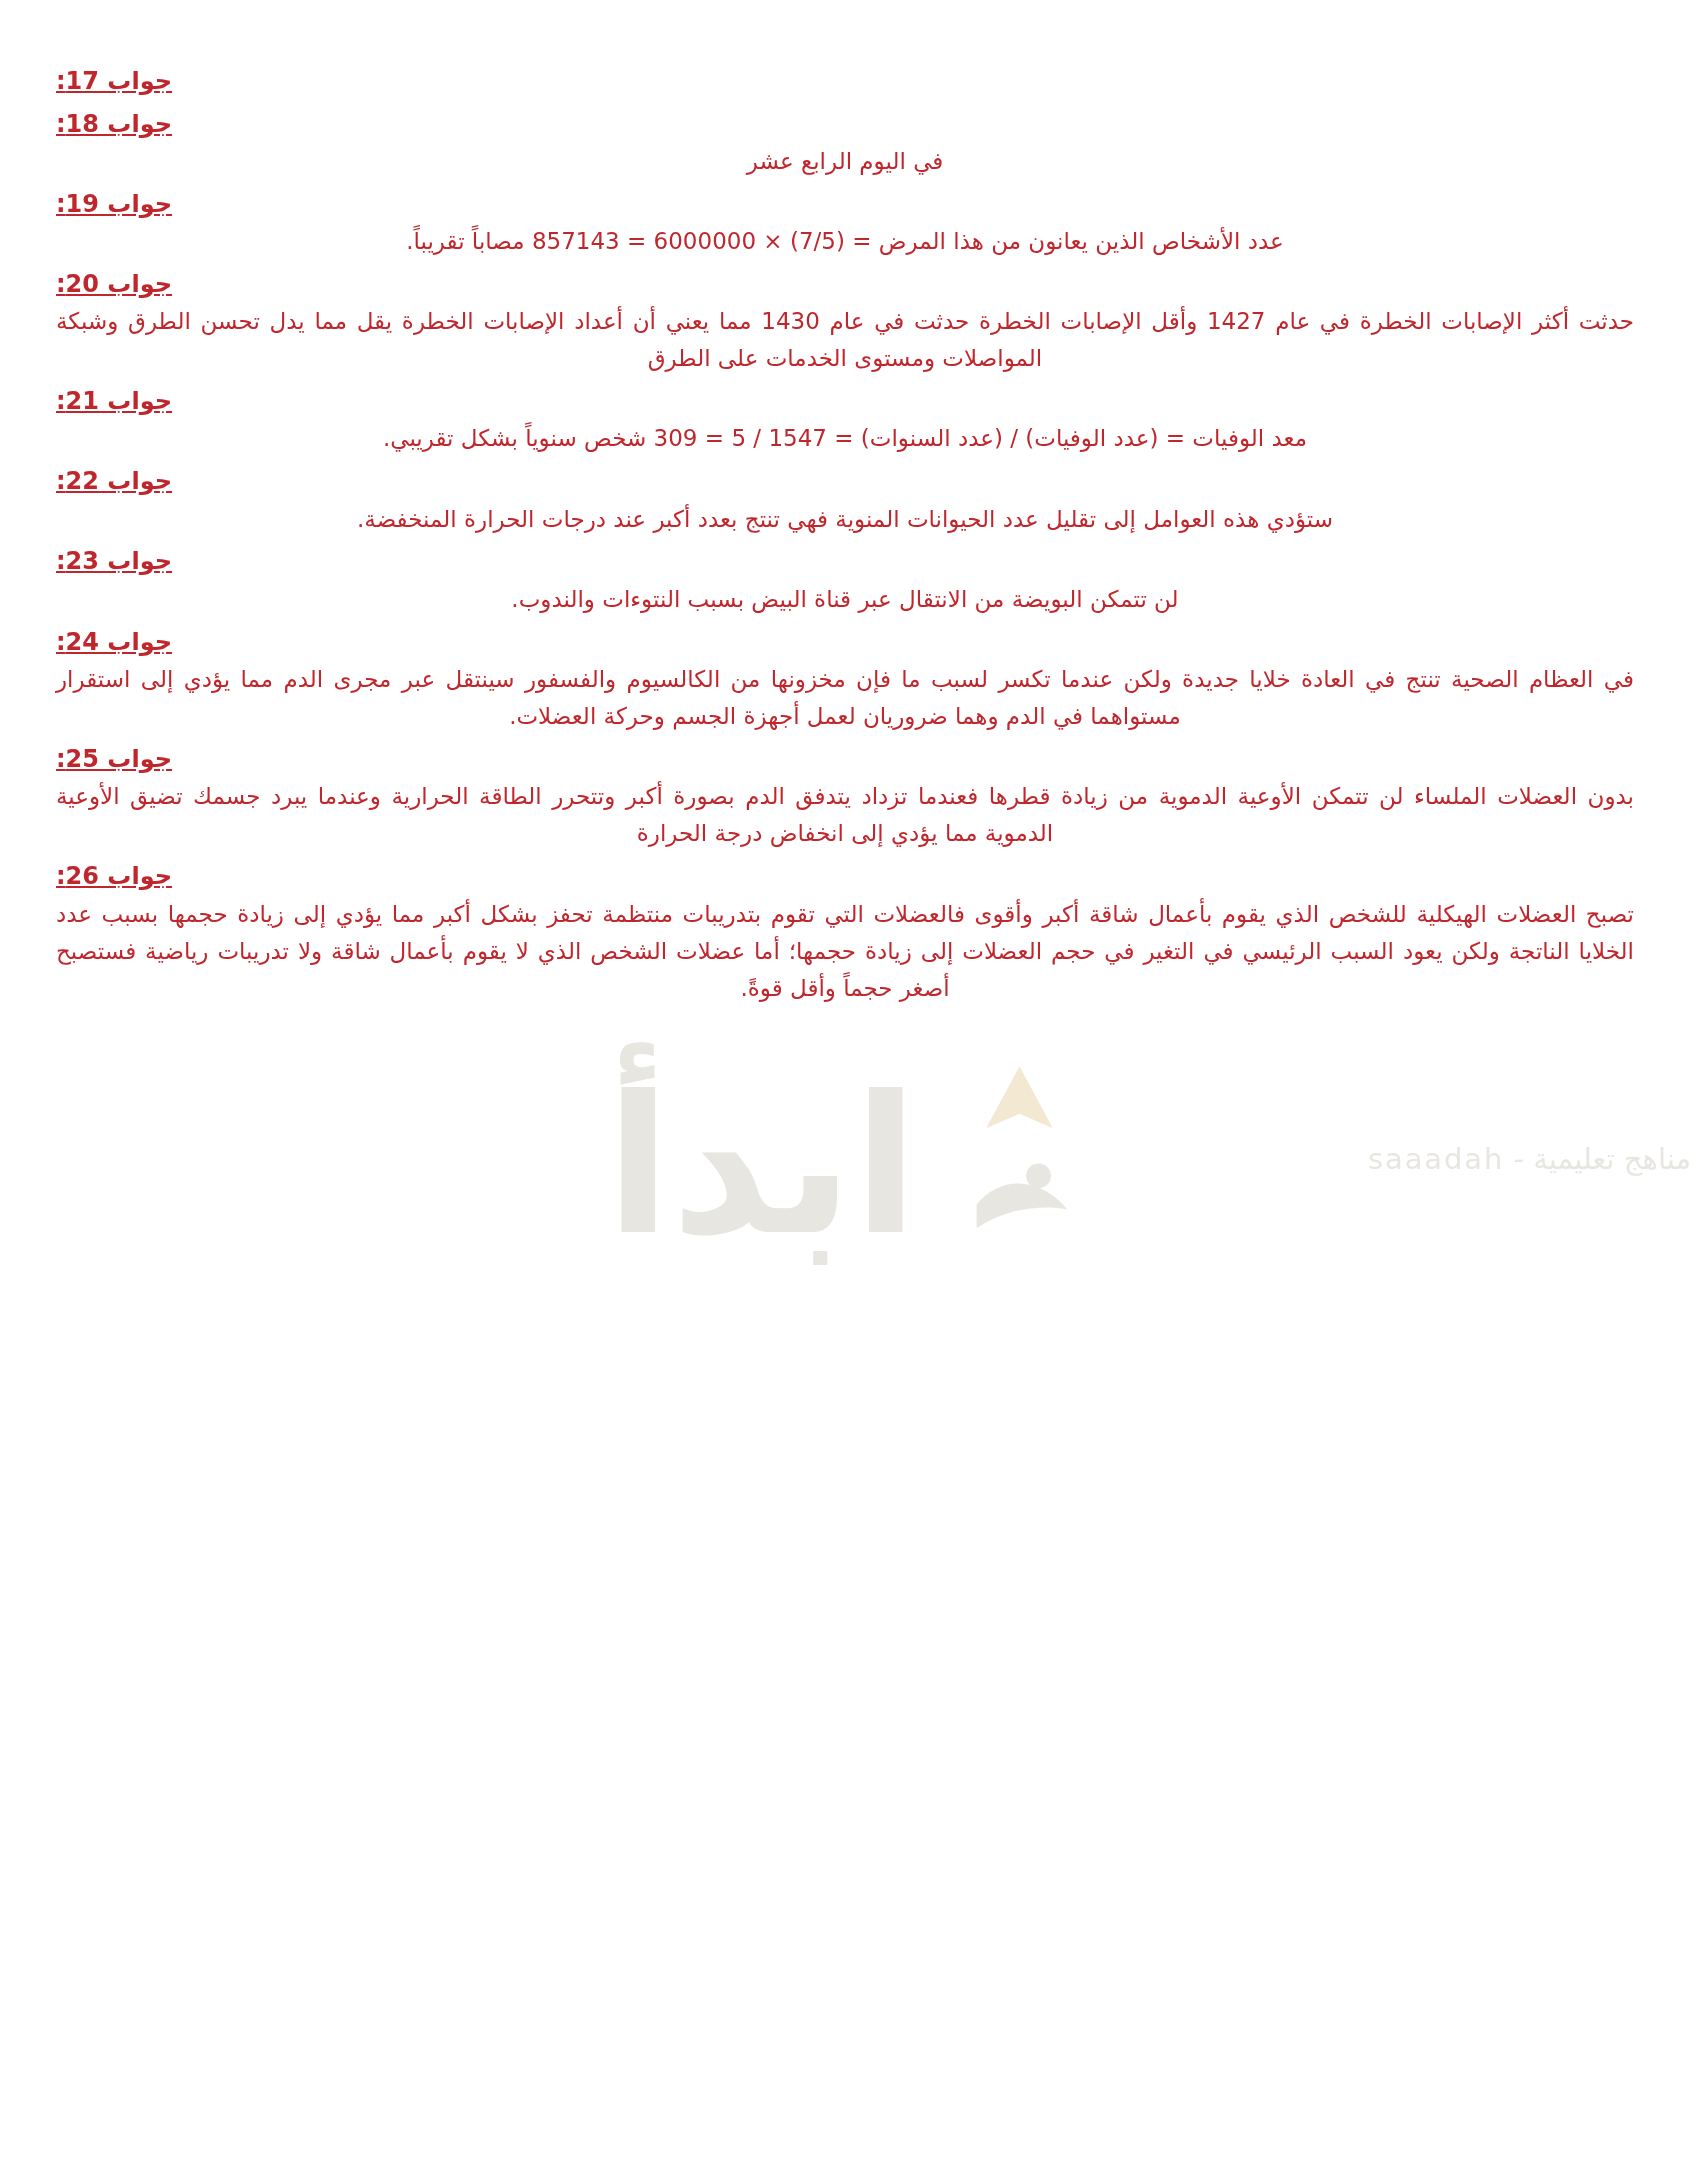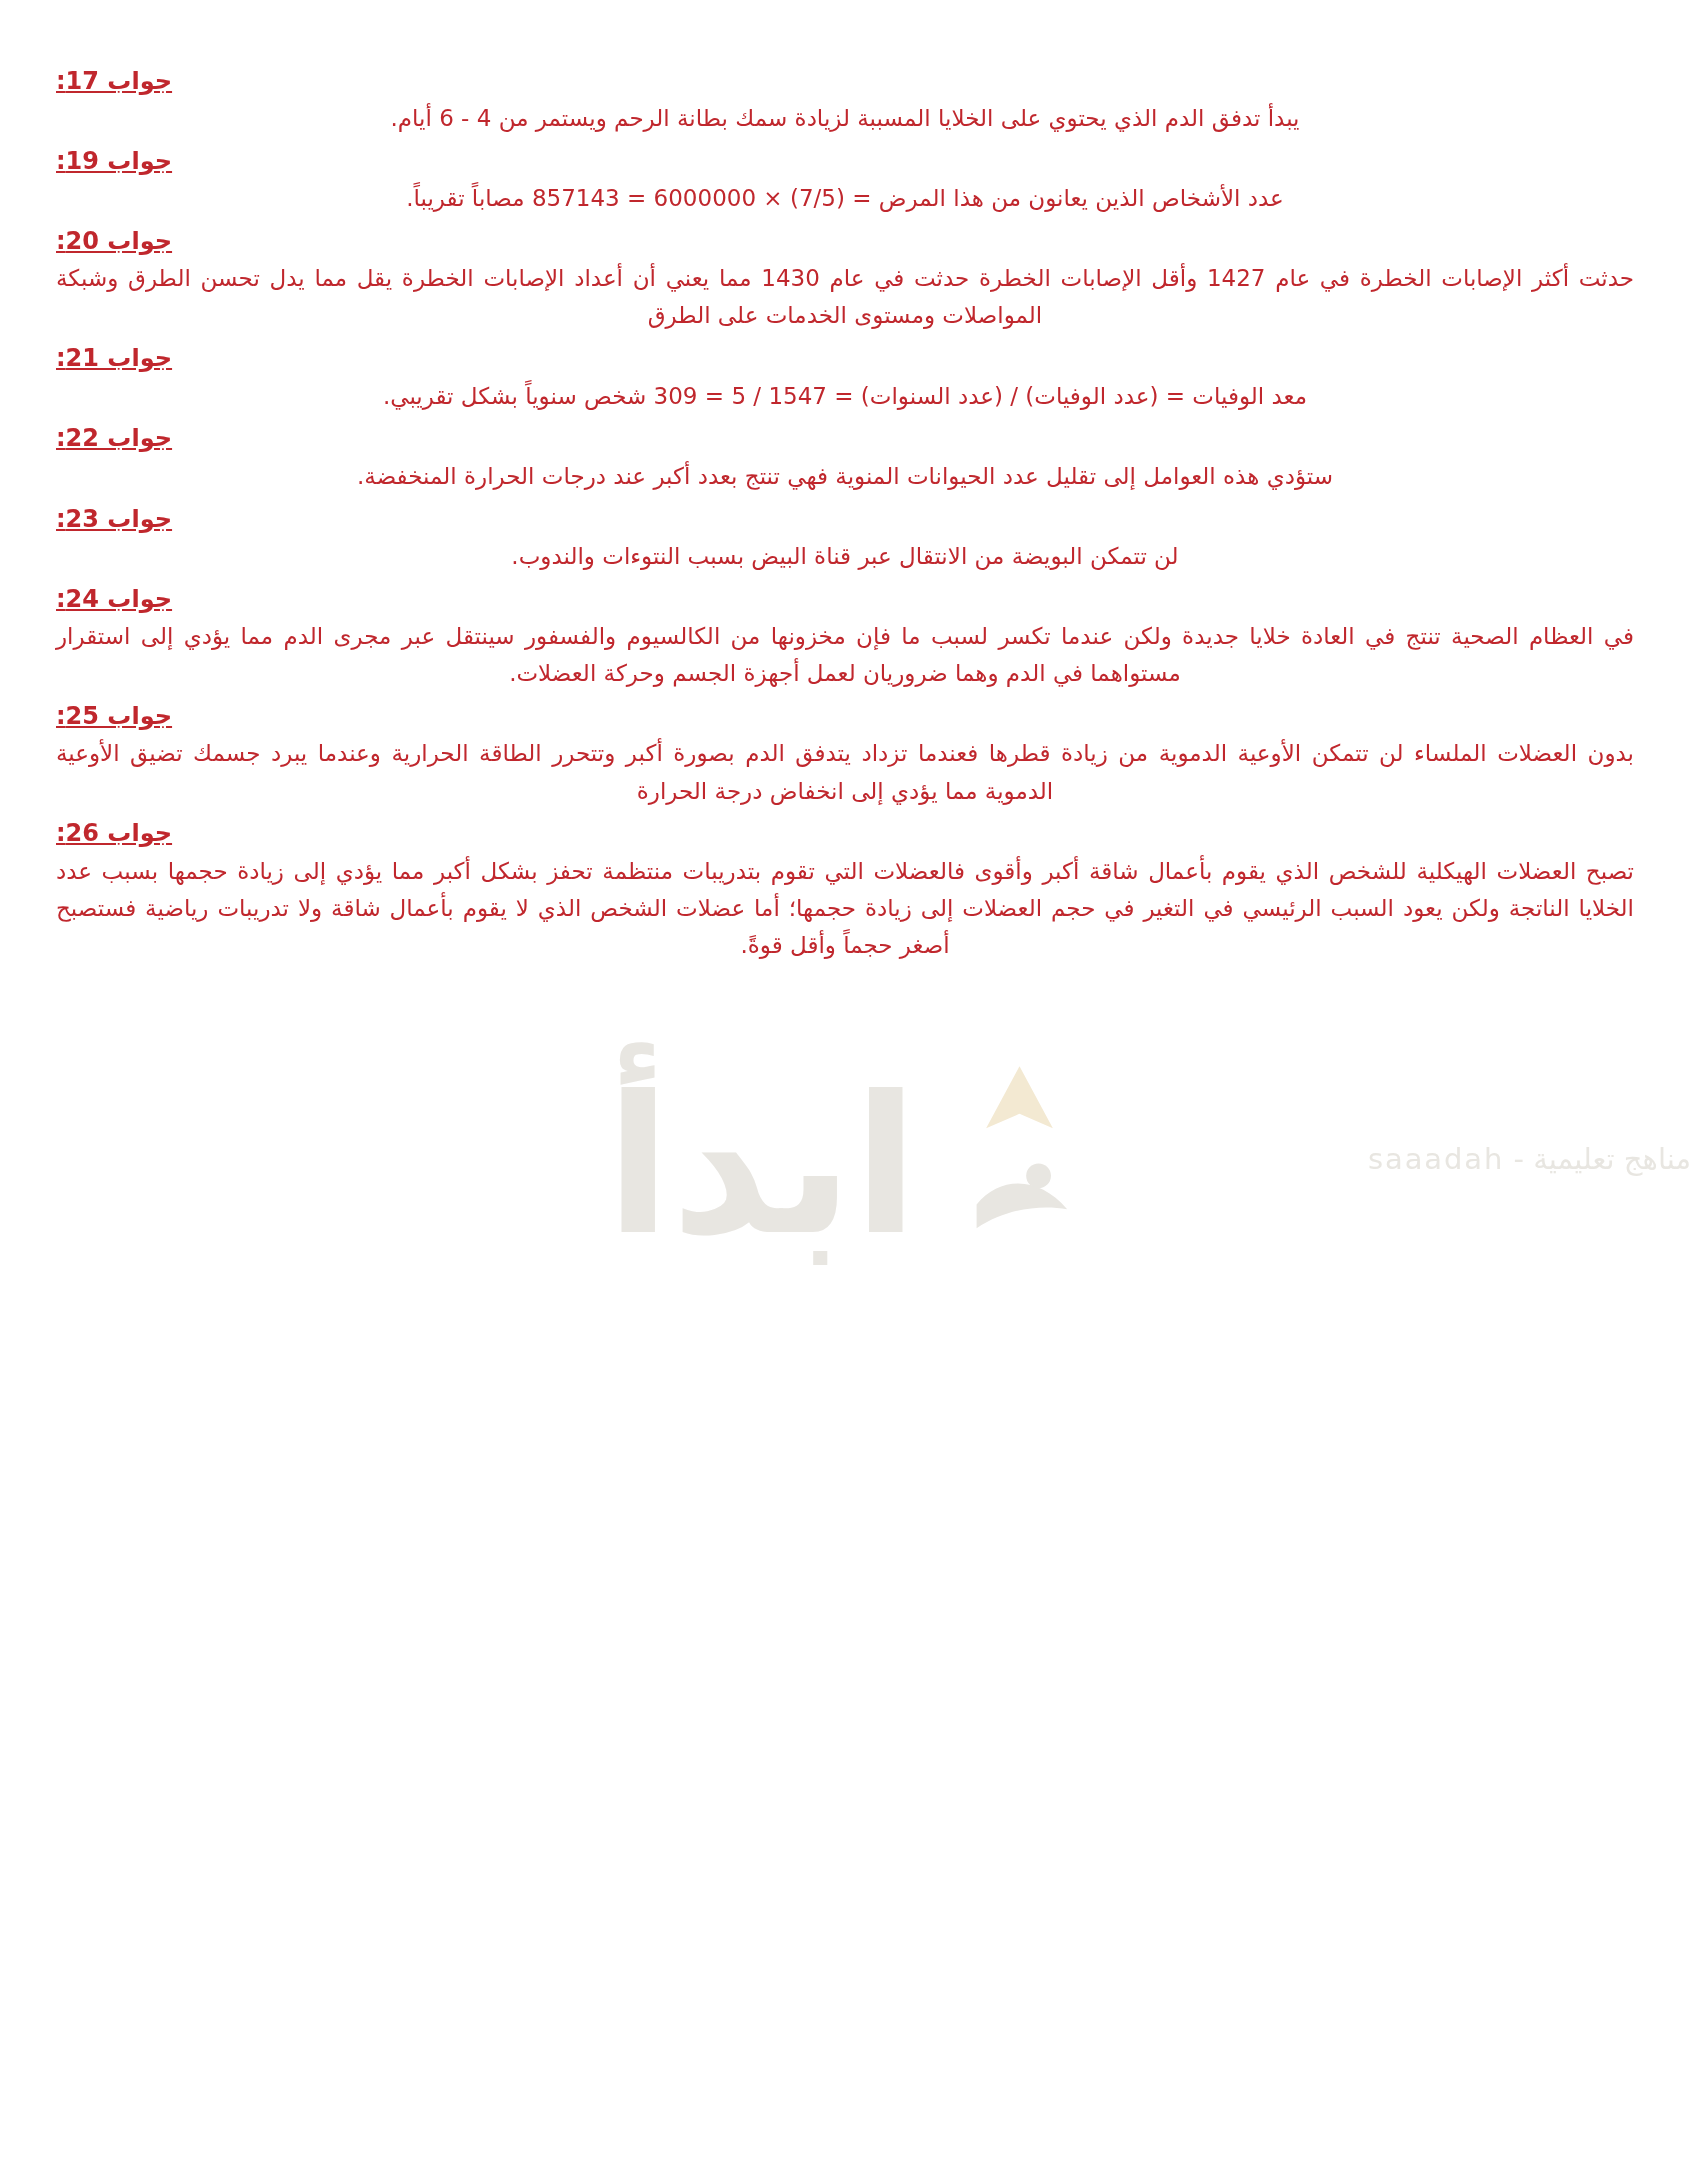--- a/index.html
+++ b/index.html
@@ -106,23 +106,26 @@
         <circle cx="95" cy="120" r="13" fill="#e8e6e1"></circle>
       </svg>
     </div>
   </div>
   <div class="wm-sub">مناهج تعليمية - saaadah</div>
 
   <div class="content">
 
     <div class="qa-block">
       <span class="answer-label">جواب 17:</span>
-      <span class="answer-text center">يبدأ تدفق الدم الذي يحتوي على الخلايا المسببة لزيادة سمك بطانة الرحم ويستمر من 4 - 6 أيام.</span>
     </div>
 
+    <div class="qa-block">
+      <span class="answer-label">جواب 18:</span>
+      <span class="answer-text center">في اليوم الرابع عشر</span>
+    </div>
 
     <div class="qa-block">
       <span class="answer-label">جواب 19:</span>
       <span class="answer-text center">عدد الأشخاص الذين يعانون من هذا المرض = (7/5) × 6000000 = 857143 مصاباً تقريباً.</span>
     </div>
 
     <div class="qa-block">
       <span class="answer-label">جواب 20:</span>
       <span class="answer-text">حدثت أكثر الإصابات الخطرة في عام 1427 وأقل الإصابات الخطرة حدثت في عام 1430 مما يعني أن أعداد الإصابات الخطرة يقل مما يدل تحسن الطرق وشبكة المواصلات ومستوى الخدمات على الطرق</span>
     </div>

